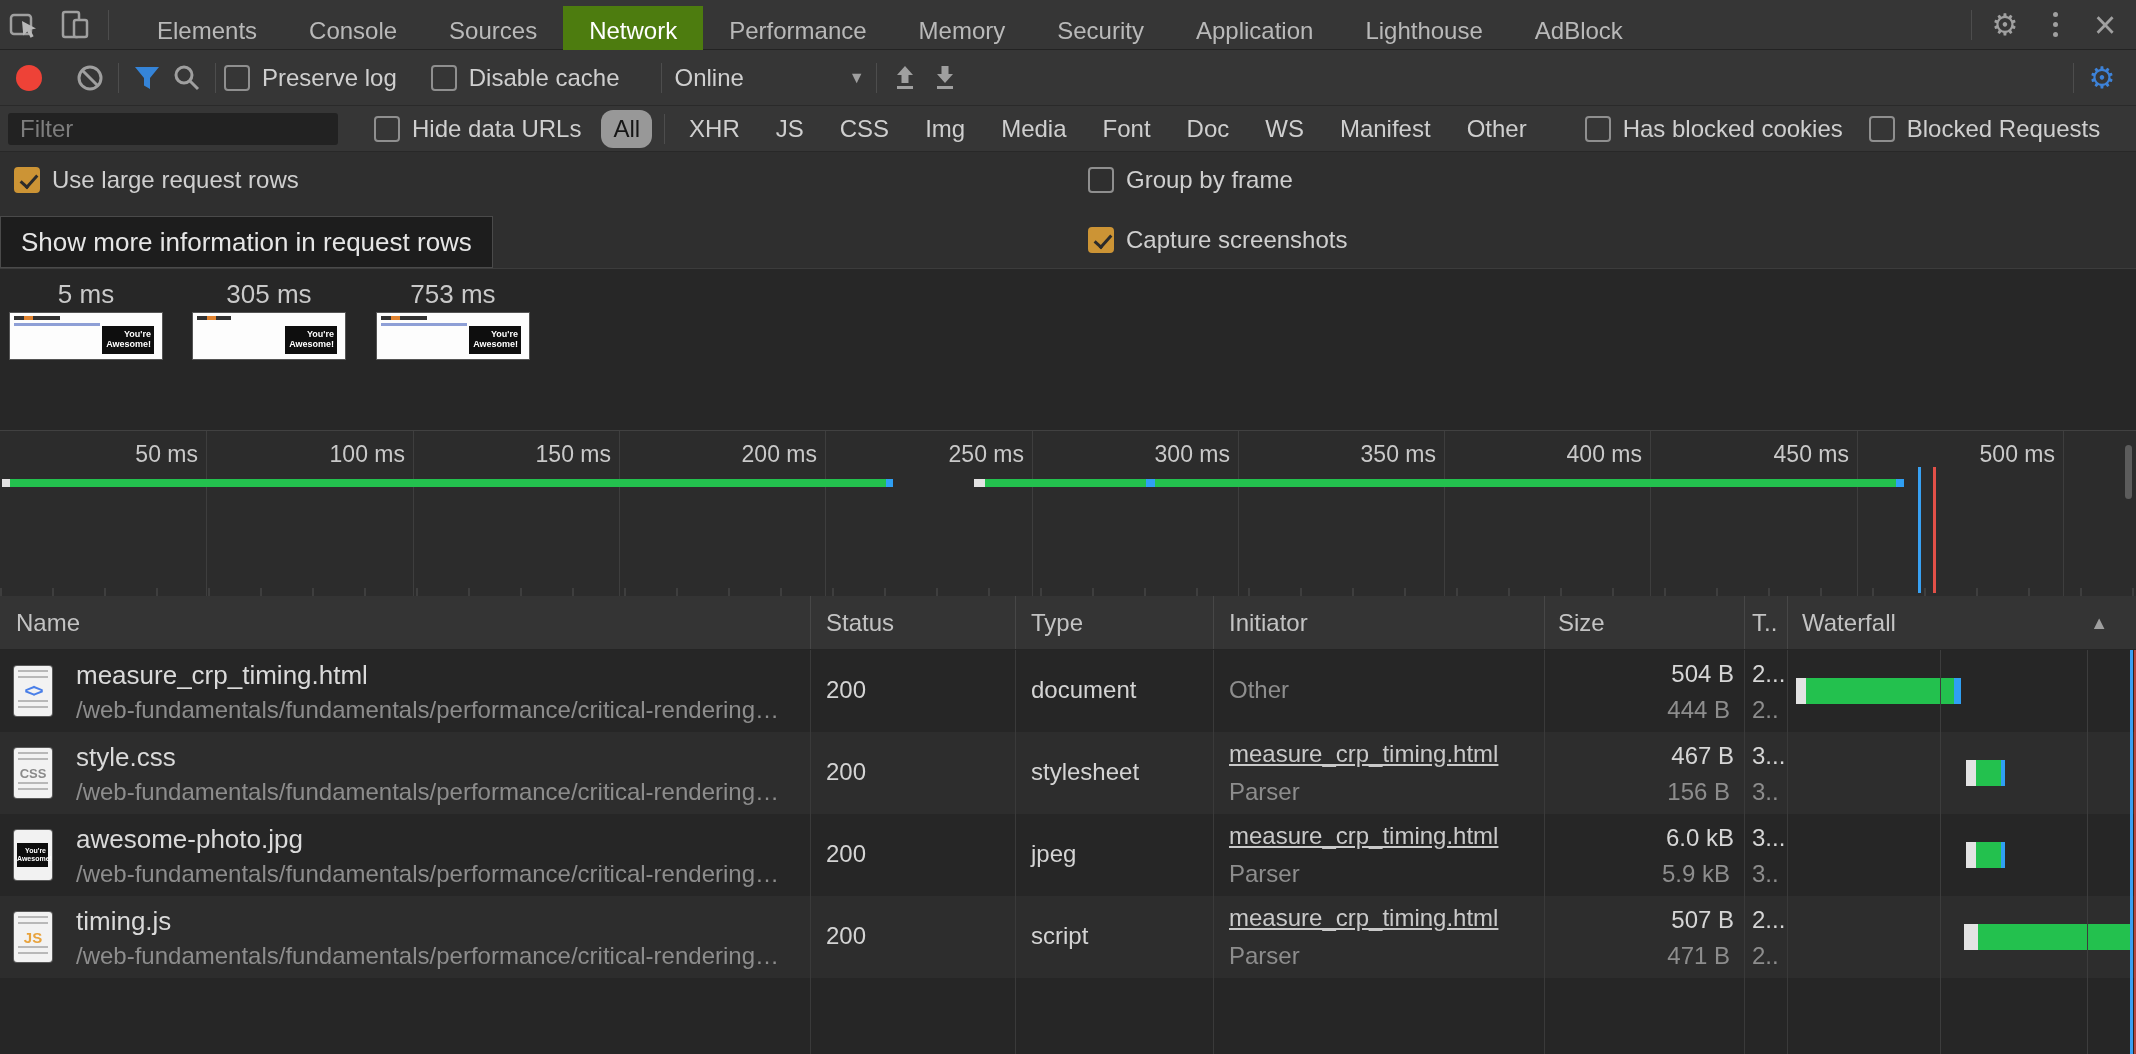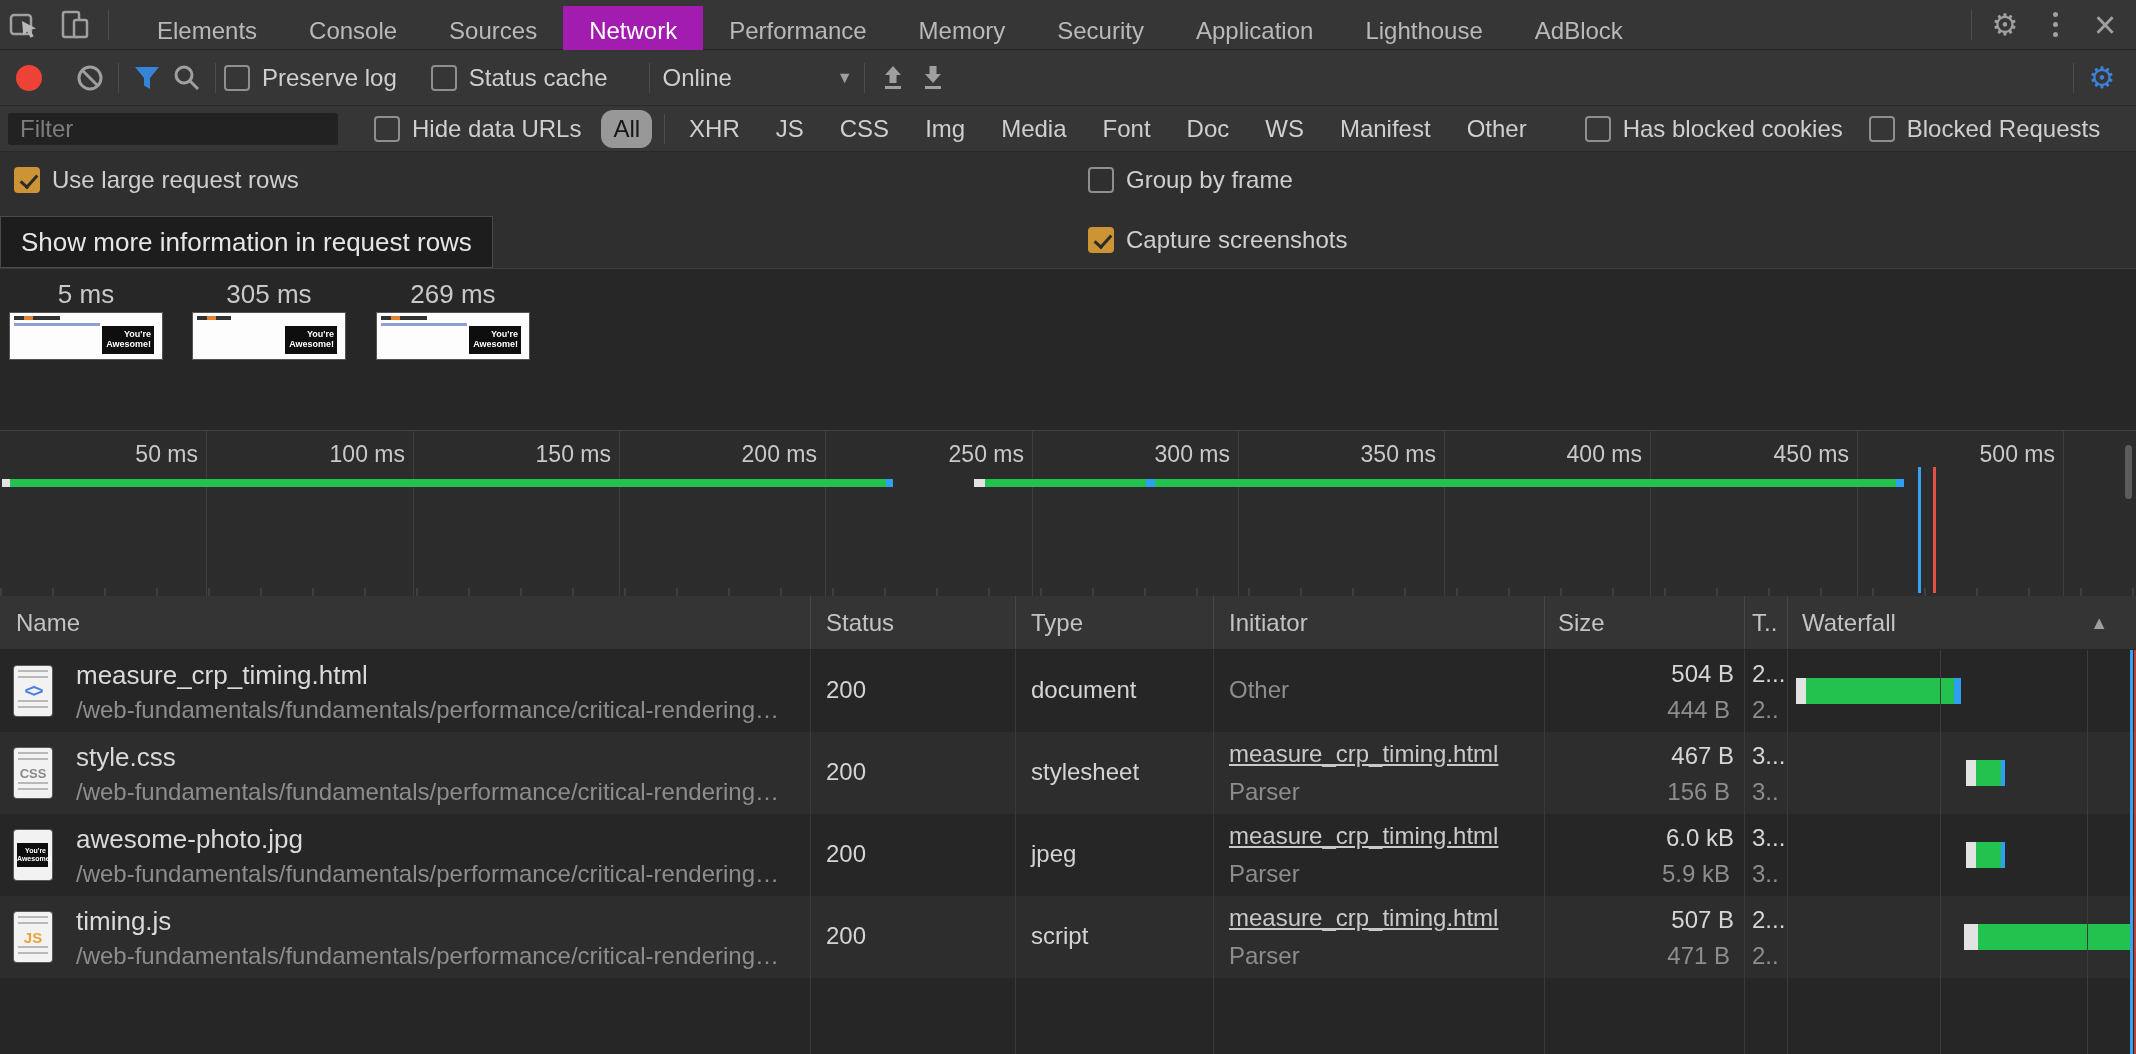--- a/index.html
+++ b/index.html
@@ -7,21 +7,21 @@
               font-family:"Liberation Sans", sans-serif; }
   #root { position:relative; width:2136px; height:1054px; background:#262626; color:#c9c9c9; }
 
   
   #tabbar { position:absolute; top:0; left:0; right:0; height:50px; background:#363636;
             border-bottom:1px solid #232323; display:flex; align-items:center; }
   .tb-icon { width:50px; height:50px; display:flex; align-items:center; justify-content:center; cursor:pointer; }
   .vdiv { width:1px; height:30px; background:#4d4d4d; margin:0 8px; }
   #tab-strip { display:flex; height:38px; margin-left:14px; }
   .tab { height:50px; line-height:50px; padding:0 26px; font-size:24px; color:#b9b9b9; cursor:pointer; }
-  .tab.active { background:#a21caf; color:#fff; }
+  .tab.active { background:#4d7c0f; color:#fff; }
   #tabbar-right { margin-left:auto; display:flex; align-items:center; padding-right:6px; }
   .gear-glyph { font-size:30px; color:#a0a0a0; line-height:1; }
   .kebab { display:flex; flex-direction:column; gap:5px; padding:0 6px; }
   .kebab i { width:5px; height:5px; border-radius:50%; background:#a0a0a0; }
   .close-glyph { font-size:38px; color:#a0a0a0; line-height:1; }
 
   
   #toolbar { position:absolute; top:50px; left:0; right:0; height:56px; background:#363636;
              border-bottom:1px solid #2a2a2a; display:flex; align-items:center; padding-left:16px; }
   #record-btn { width:26px; height:26px; border-radius:50%; background:#ee4237; margin-right:28px; cursor:pointer; }
@@ -184,21 +184,21 @@
         <line x1="18" y1="18" x2="26" y2="26" stroke="#9f9f9f" stroke-width="3"></line>
       </svg>
     </div>
     <div class="vdiv"></div>
     <label class="chk">
       <span class="box"></span>
       <span>Preserve log</span>
     </label>
     <label class="chk">
       <span class="box"></span>
-      <span>Status cache</span>
+      <span>Disable cache</span>
     </label>
     <div class="vdiv"></div>
     <div id="throttling">
       <span>Online</span>
       <span class="arrow">▼</span>
     </div>
     <div class="vdiv"></div>
     <div class="icon-btn">
       <svg width="30" height="30" viewBox="0 0 30 30">
         <path d="M15,3 L23,12 H18.5 V20 H11.5 V12 H7 Z" fill="#9f9f9f"></path>
@@ -282,21 +282,21 @@
       <div class="frame-label" style="left: 193px;">305 ms</div>
       <div class="thumb" style="left: 193px;">
         <div class="h1" style="width:34px">
           <i></i>
         </div>
         <div class="badge">
           <div>You're</div>
           <div>Awesome!</div>
         </div>
       </div>
-      <div class="frame-label" style="left: 377px;">269 ms</div>
+      <div class="frame-label" style="left: 377px;">753 ms</div>
       <div class="thumb" style="left: 377px;">
         <div class="h1" style="width:46px">
           <i></i>
         </div>
         <div class="h2" style="width:86px"></div>
         <div class="badge">
           <div>You're</div>
           <div>Awesome!</div>
         </div>
       </div>

